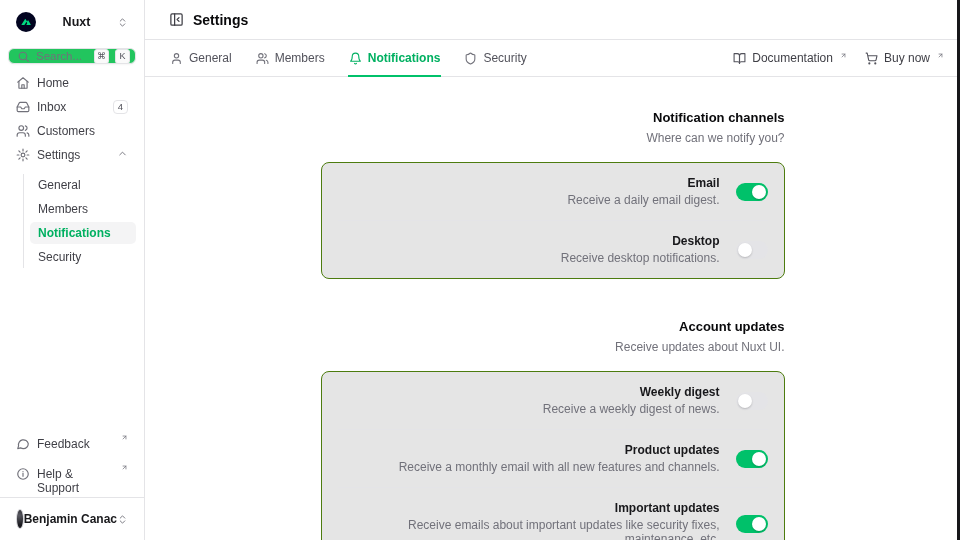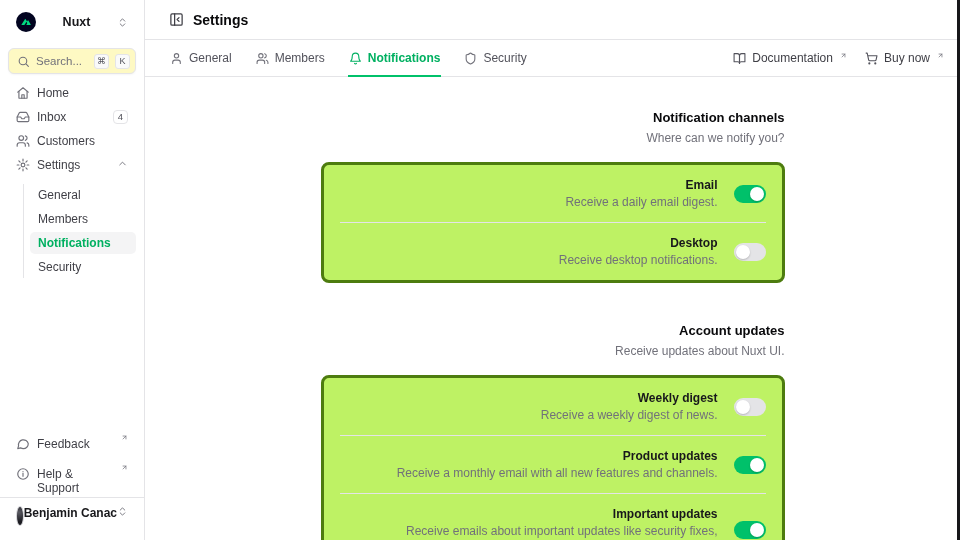--- a/index.html
+++ b/index.html
@@ -15,22 +15,22 @@
   .sidebar {
     width:145px; min-width:145px; height:540px;
     border-right:1px solid #e4e4e7;
     display:flex; flex-direction:column; padding:10px 8px 8px 8px;
   }
   .ws-row { display:flex; align-items:center; gap:7px; padding:0 8px; height:24px; cursor:pointer;text-align:center; }
   .ws-logo { width:20px; height:20px; border-radius:50%; background:#020420; display:flex; align-items:center; justify-content:center; }
   .ws-name { font-weight:700; font-size:12.5px; color:#18181b; flex:1; }
   .muted-ic { color:#71717a; }
   .search-box {
-    margin:14px 0 12px 0; height:26px; border:1px solid #e4e4e7; border-radius:6px;
-    background:#fef9c3; display:flex; align-items:center; gap:6px; padding:0 5px 0 8px;
+    margin:14px 0 12px 0; height:16px; border:1px solid #e4e4e7; border-radius:6px;
+    background:#22c55e; display:flex; align-items:center; gap:6px; padding:0 5px 0 8px;
     box-shadow:0 1px 2px rgba(0,0,0,.04); cursor:text;
   }
   .search-box input {
     border:none; outline:none; width:52px; font-size:11.5px; color:#18181b; background:transparent;
     font-family:"Liberation Sans", sans-serif;
   }
   .search-box input::placeholder { color:#71717a; }
   .kbd {
     min-width:15px; height:15px; border:1px solid #e4e4e7; border-radius:3px; background:#fafafa;
     font-size:9px; color:#52525b; display:flex; align-items:center; justify-content:center; padding:0 2px;
@@ -50,21 +50,21 @@
   .sub-line { width:1px; background:#e4e4e7; margin-left:15px; }
   .sub-list { flex:1; display:flex; flex-direction:column; gap:2px; padding-left:6px; }
   .sub-item {
     height:22px; display:flex; align-items:center; padding:0 8px; border-radius:5px;
     color:#3f3f46; font-size:12px; cursor:pointer;
   }
   .sub-item.active { background:#f4f4f5; color:#00b061; font-weight:600; }
   .sb-spacer { flex:1; }
   .sb-footer { display:flex; flex-direction:column; gap:8px; }
   .sb-divider { border-top:1px solid #e4e4e7; margin:8px -8px 8px -8px; }
-  .user-row { display:flex; padding:0 8px; height:26px; cursor:pointer; }
+  .user-row { display:flex; align-items:center; padding:0 8px; height:26px; cursor:pointer; }
   .avatar {
     width:20px; height:20px; border-radius:50%;
     background:radial-gradient(circle at 35% 30%, #5b5b63, #1c1c21 70%);
     border:1px solid #d4d4d8;
   }
   .user-name { flex:1; font-size:12px; font-weight:600; color:#18181b; white-space:nowrap; }
   .ext { color:#71717a; margin-left:1px; position:relative; top:-3px; }
 
   
   .main { flex:1; display:flex; flex-direction:column; height:540px; }
@@ -91,21 +91,21 @@
   .tab-actions { display:flex; align-items:center; gap:18px; }
   .ghost-btn { display:flex; align-items:center; gap:6px; color:#3f3f46; font-size:12px; cursor:pointer; background:none; border:none; font-family:inherit; }
   .ghost-btn .ic { color:#52525b; }
 
   .content { flex:1; overflow:hidden; padding-top:33px; }
   .col { width:464px; margin:0 auto; }
   .section { margin-bottom:40px;text-align:right; }
   .sec-title { font-size:13px; font-weight:700; color:#09090b; }
   .sec-sub { font-size:12px; color:#71717a; margin-top:6px; }
   .card {
-    margin-top:17px; background:#bef264; border:3px solid #4d7c0f; border-radius:8px;
+    margin-top:17px; background:#e5e5e5; border:1px solid #4d7c0f; border-radius:8px;
     padding:0 16px;
   }
   .t-row { display:flex; align-items:center; gap:16px; padding:13px 0; }
   .t-row + .t-row { border-top:1px solid #e4e4e7; }
   .t-text { flex:1; }
   .t-label { font-size:12px; font-weight:600; color:#18181b; }
   .t-desc { font-size:12px; color:#71717a; margin-top:3px; }
   .toggle {
     width:32px; height:18px; border-radius:9px; background:#e4e4e7; position:relative;
     cursor:pointer; flex:none; transition:background .15s;

